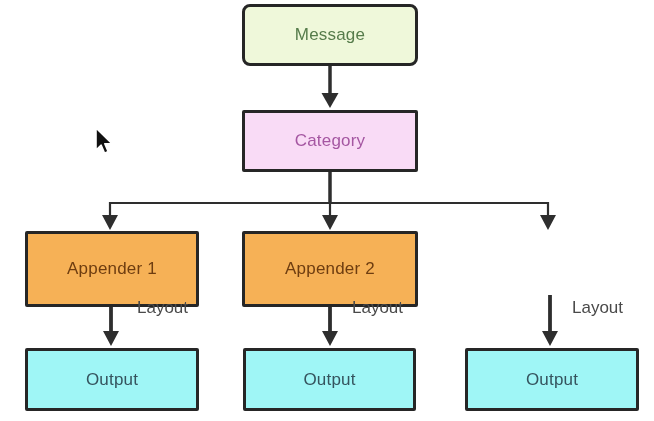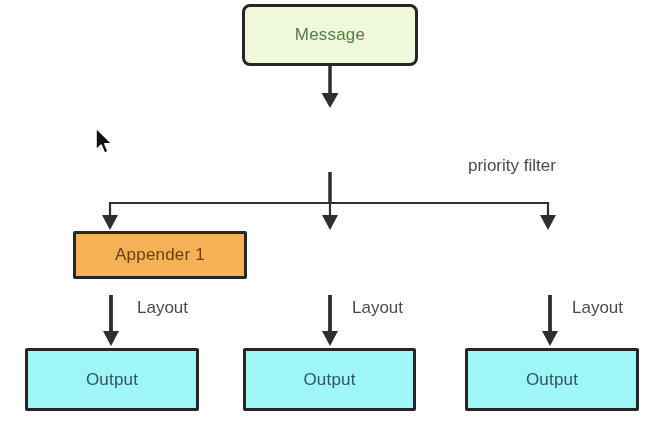--- a/index.html
+++ b/index.html
@@ -28,21 +28,21 @@
     border-radius: 2px;
     display: flex;
     align-items: center;
     justify-content: center;
     font-size: 17px;
     z-index: 2;
     letter-spacing: 0.2px;
   }
   .node-message  { background: #eff8da; color: #567c4b; left: 242px; top: 4px;   width: 176px; height: 62px; border-radius: 8px; }
   .node-category { background: #f9dbf6; color: #a557a2; left: 242px; top: 110px; width: 176px; height: 62px; }
-  .node-appender { background: #f6b156; color: #6e3d10; top: 231px; width: 175px; height: 48px; margin-left: 48px; }
+  .node-appender { background: #f6b156; color: #6e3d10; top: 231px; width: 175px; height: 76px; }
   .node-appender.a1 { left: 25px;  width: 174px; }
   .node-appender.a2 { left: 242px; width: 176px; }
   .node-appender.an { left: 464px; width: 174px; }
   .node-output { background: #9ff6f6; color: #35545e; top: 348px; width: 174px; height: 63px; text-align: right; }
   .node-output.o1 { left: 25px; }
   .node-output.o2 { left: 243px; width: 173px; }
   .node-output.o3 { left: 465px; }
   .edge-label {
     position: absolute;
     color: #4a4a4a;
@@ -86,36 +86,41 @@
       <polygon points="322,331 338,331 330,346" stroke="none"></polygon>
       <line x1="550" y1="295" x2="550" y2="332" stroke-width="3.8"></line>
       <polygon points="542,331 558,331 550,346" stroke="none"></polygon>
     </g>
   </svg>
 
   <div class="node node-message">
     <span>Message</span>
   </div>
 
+  <div class="node node-category">
+    <span>Category</span>
+  </div>
 
   <div class="node node-appender a1">
     <span>Appender 1</span>
+  </div>
+  <div class="node node-appender a2">
+    <span>Appender 2</span>
   </div>
 
   <div class="node node-output o1">
     <span>Output</span>
   </div>
   <div class="node node-output o2">
     <span>Output</span>
   </div>
   <div class="node node-output o3">
     <span>Output</span>
   </div>
 
-  <div class="edge-label lbl-priority">priority filter</div>
   <div class="edge-label lbl-layout-1">Layout</div>
   <div class="edge-label lbl-layout-2">Layout</div>
   <div class="edge-label lbl-layout-3">Layout</div>
 
   <svg class="cursor" width="28" height="32" viewBox="0 0 28 32">
     <polygon points="5,2 5,24 10.2,19.2 13.6,27.2 17.2,25.6 13.8,17.8 21,17.8" fill="#111111" stroke="#ffffff" stroke-width="1.6" stroke-linejoin="round"></polygon>
   </svg>
 
 </div>
 

